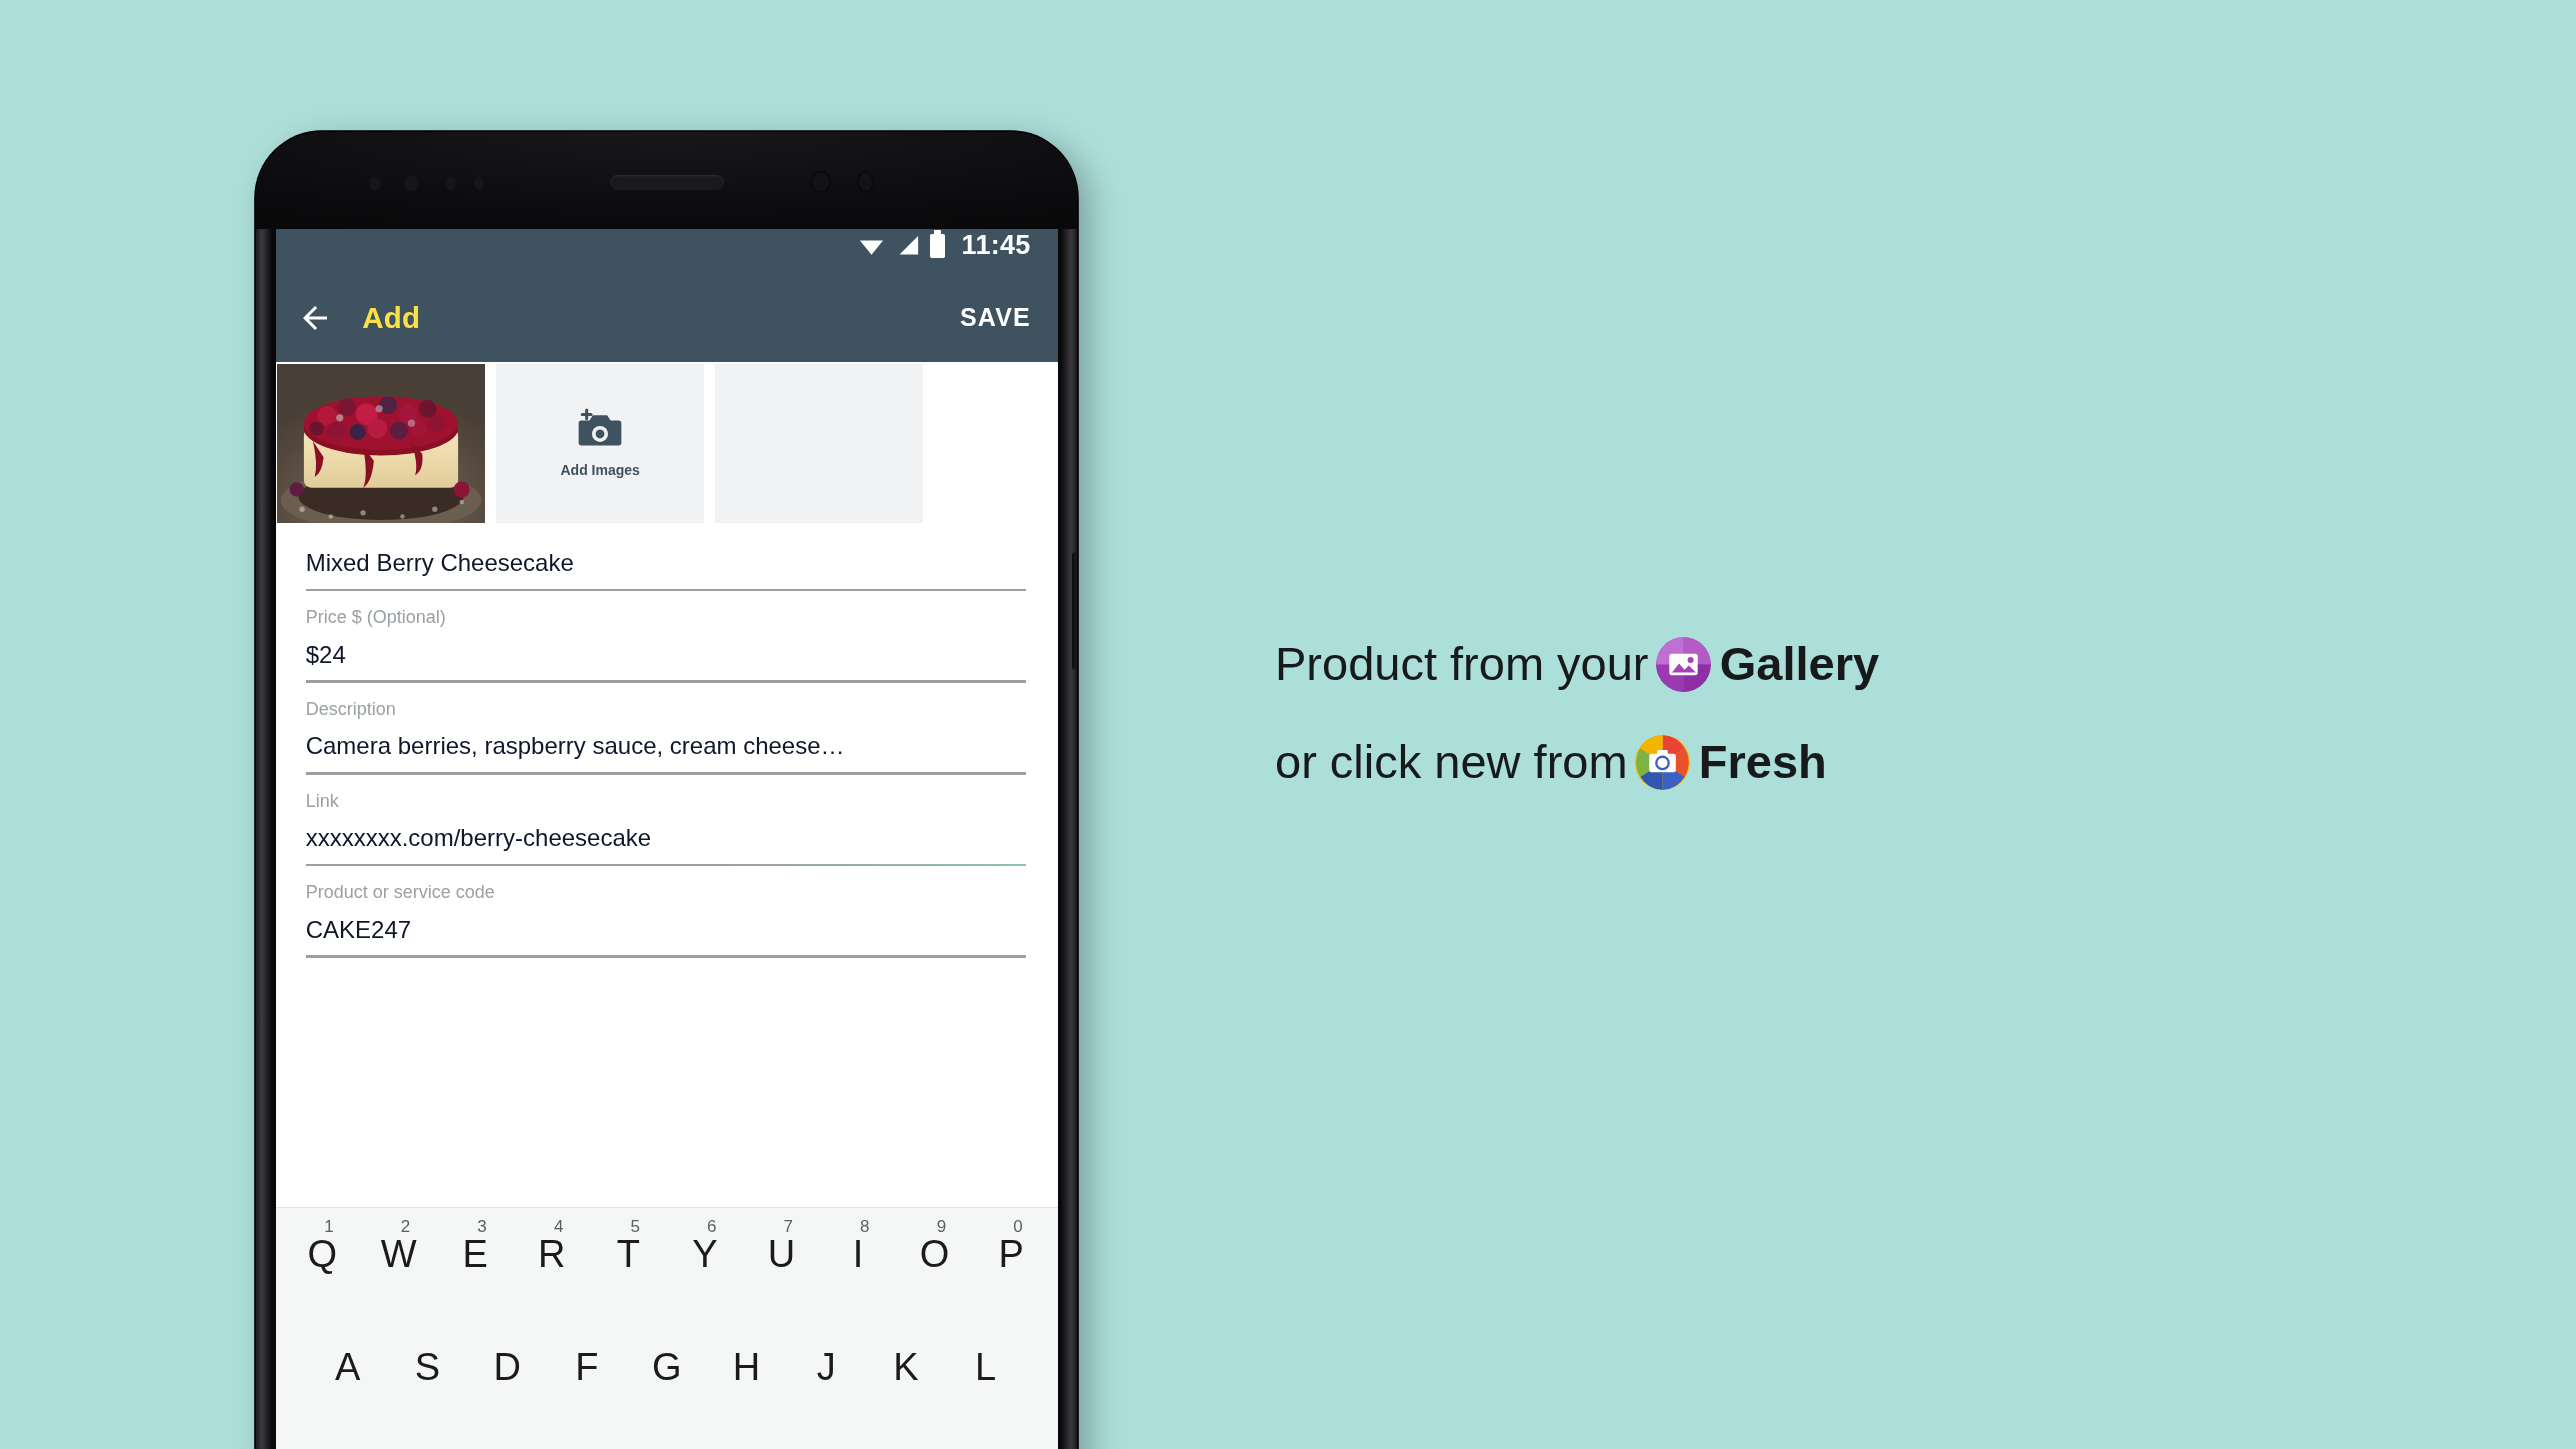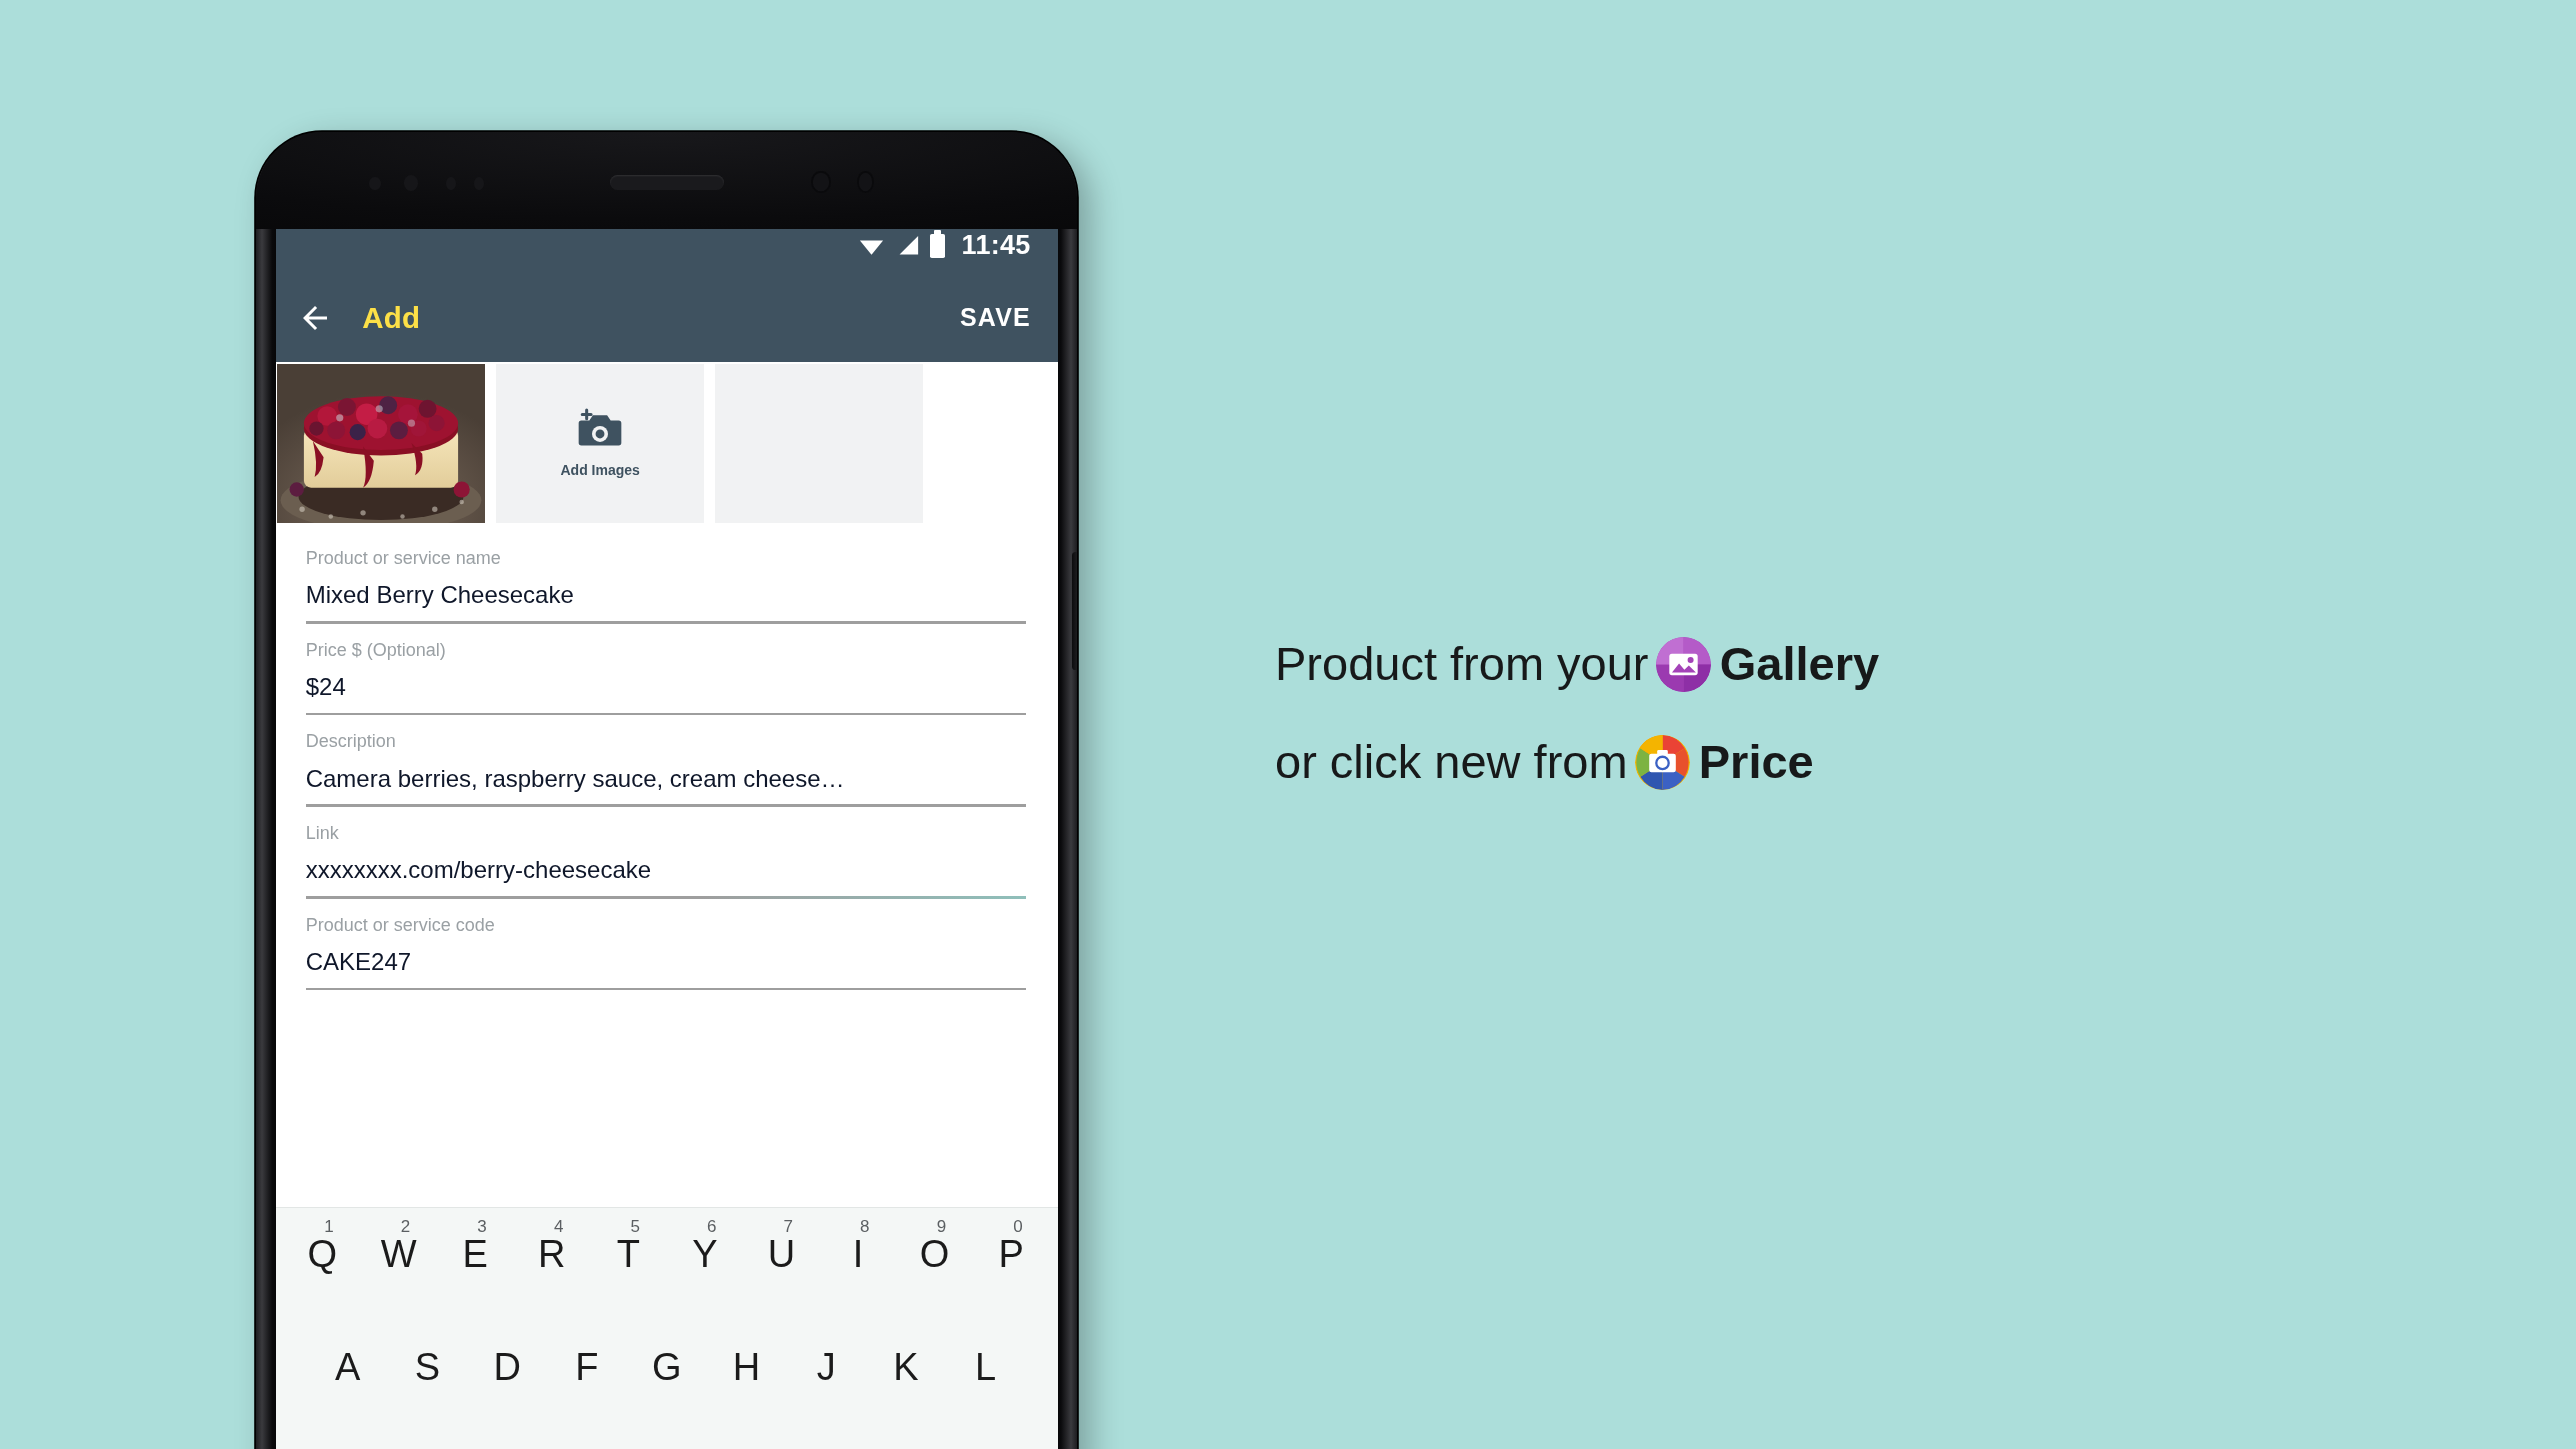--- a/index.html
+++ b/index.html
@@ -229,21 +229,20 @@
           </svg>
           <div class="addimg-label">Add Images</div>
         </div>
 
         <div class="thumb-empty"></div>
       </div>
 
       <div class="form">
 
         <div class="field">
-          <div class="flabel">Product or service name</div>
           <div class="fvalue">Mixed Berry Cheesecake</div>
           <div class="fline"></div>
         </div>
 
         <div class="field">
           <div class="flabel">Price $ (Optional)</div>
           <div class="fvalue">$24</div>
           <div class="fline"></div>
         </div>
 
@@ -322,19 +321,19 @@
         <path d="M31 31 L56 47 A31 31 0 0 1 31 62 Z" fill="#3B61C4"></path>
         <path d="M31 31 L31 62 A31 31 0 0 1 6 47 Z" fill="#2F56B0"></path>
         <path d="M31 31 L6 47 A31 31 0 0 1 6 15 Z" fill="#7CB342"></path>
         <path d="M31 31 L6 15 A31 31 0 0 1 31 0 Z" fill="#F39C12"></path>
         <path d="M31 31 L31 0 A31 31 0 0 0 6 15 Z" fill="#F4B400"></path>
         <rect x="16" y="21" width="30" height="21" rx="2.5" fill="#ffffff"></rect>
         <rect x="25" y="17" width="12" height="6" rx="1.5" fill="#ffffff"></rect>
         <circle cx="31" cy="31.5" r="7" fill="#ffffff" stroke="#3B61C4" stroke-width="2.6"></circle>
         <circle cx="31" cy="31.5" r="3.6" fill="#ffffff"></circle>
       </svg>
-      <span class="cstrong">Price</span>
+      <span class="cstrong">Fresh</span>
     </div>
 
   </div>
 
 </div>
 
 
 </body></html>

